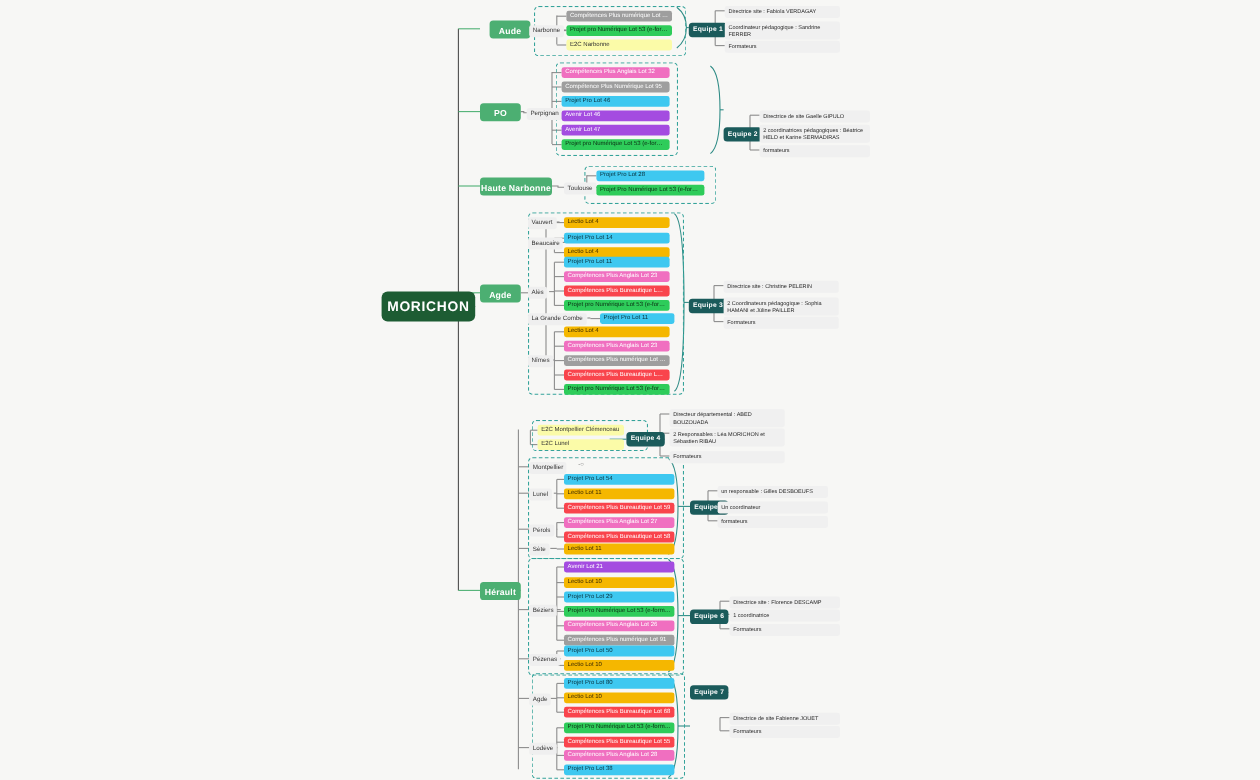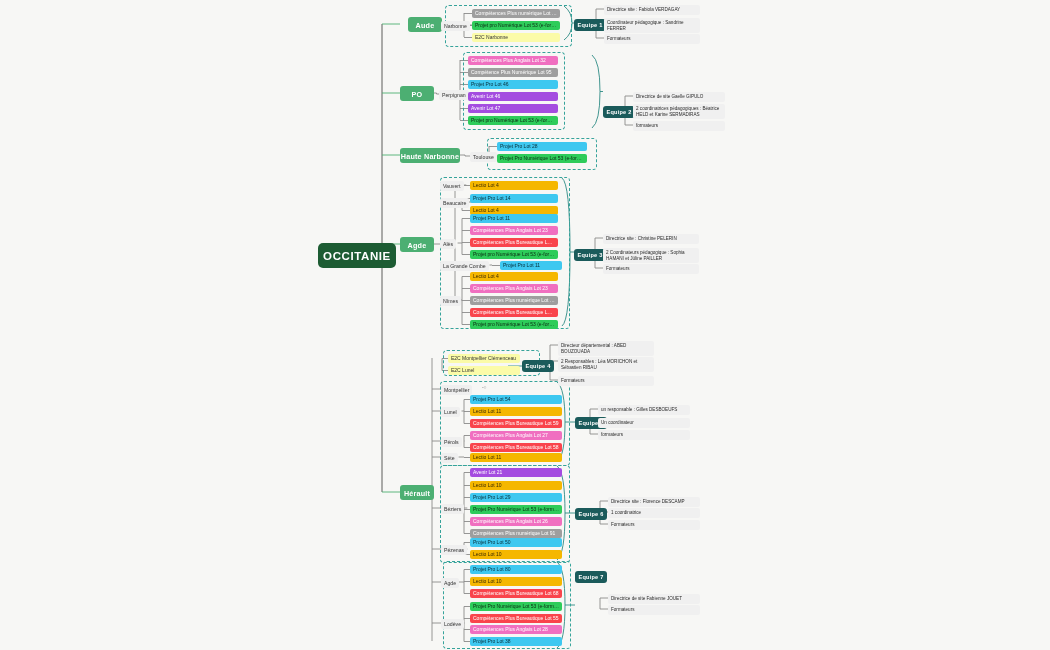--- a/index.html
+++ b/index.html
@@ -215,21 +215,21 @@
       <path d="M600,512 H608" fill="none" stroke="#8a8a8a" stroke-width="0.9"></path>
       <path d="M600,524 H608" fill="none" stroke="#8a8a8a" stroke-width="0.9"></path>
       <path d="M557,562 Q565,568 565,605 Q565,642 557,648" fill="none" stroke="#2e8b85" stroke-width="0.9"></path>
       <path d="M565,605 H575" fill="none" stroke="#2e8b85" stroke-width="0.9"></path>
       <path d="M600,598 V609" fill="none" stroke="#8a8a8a" stroke-width="0.9"></path>
       <path d="M607,577 H600" fill="none" stroke="#8a8a8a" stroke-width="0.9"></path>
       <path d="M600,598 H608" fill="none" stroke="#8a8a8a" stroke-width="0.9"></path>
       <path d="M600,609 H608" fill="none" stroke="#8a8a8a" stroke-width="0.9"></path>
     </svg>
   <div id="nodes">
-      <div class="node root" style="left: 318px; top: 243px; width: 78px; height: 25px;">OCCITANIE</div>
+      <div class="node root" style="left: 318px; top: 243px; width: 78px; height: 25px;">MORICHON</div>
       <div class="node dept" style="left: 408px; top: 17px; width: 34px; height: 15px;">Aude</div>
       <div class="node dept" style="left: 400px; top: 86px; width: 34px; height: 15px;">PO</div>
       <div class="node dept" style="left: 400px; top: 148px; width: 60px; height: 15px;">Haute Narbonne</div>
       <div class="node dept" style="left: 400px; top: 237px; width: 34px; height: 15px;">Agde</div>
       <div class="node dept" style="left: 400px; top: 485px; width: 34px; height: 15px;">Hérault</div>
       <div class="group" style="left: 445px; top: 5px; width: 125px; height: 40px;"></div>
       <div class="node city" style="left: 441px; top: 21px;">Narbonne</div>
       <div class="node chip c-grey" style="left: 472px; top: 9px; width: 88px; height: 9px;">Compétences Plus numérique Lot 86</div>
       <div class="node chip c-green" style="left: 472px; top: 21px; width: 88px; height: 9px;">Projet pro Numérique Lot 53 (e-formation)</div>
       <div class="node chip c-yellowpale" style="left: 472px; top: 33px; width: 88px; height: 9px;">E2C Narbonne</div>

